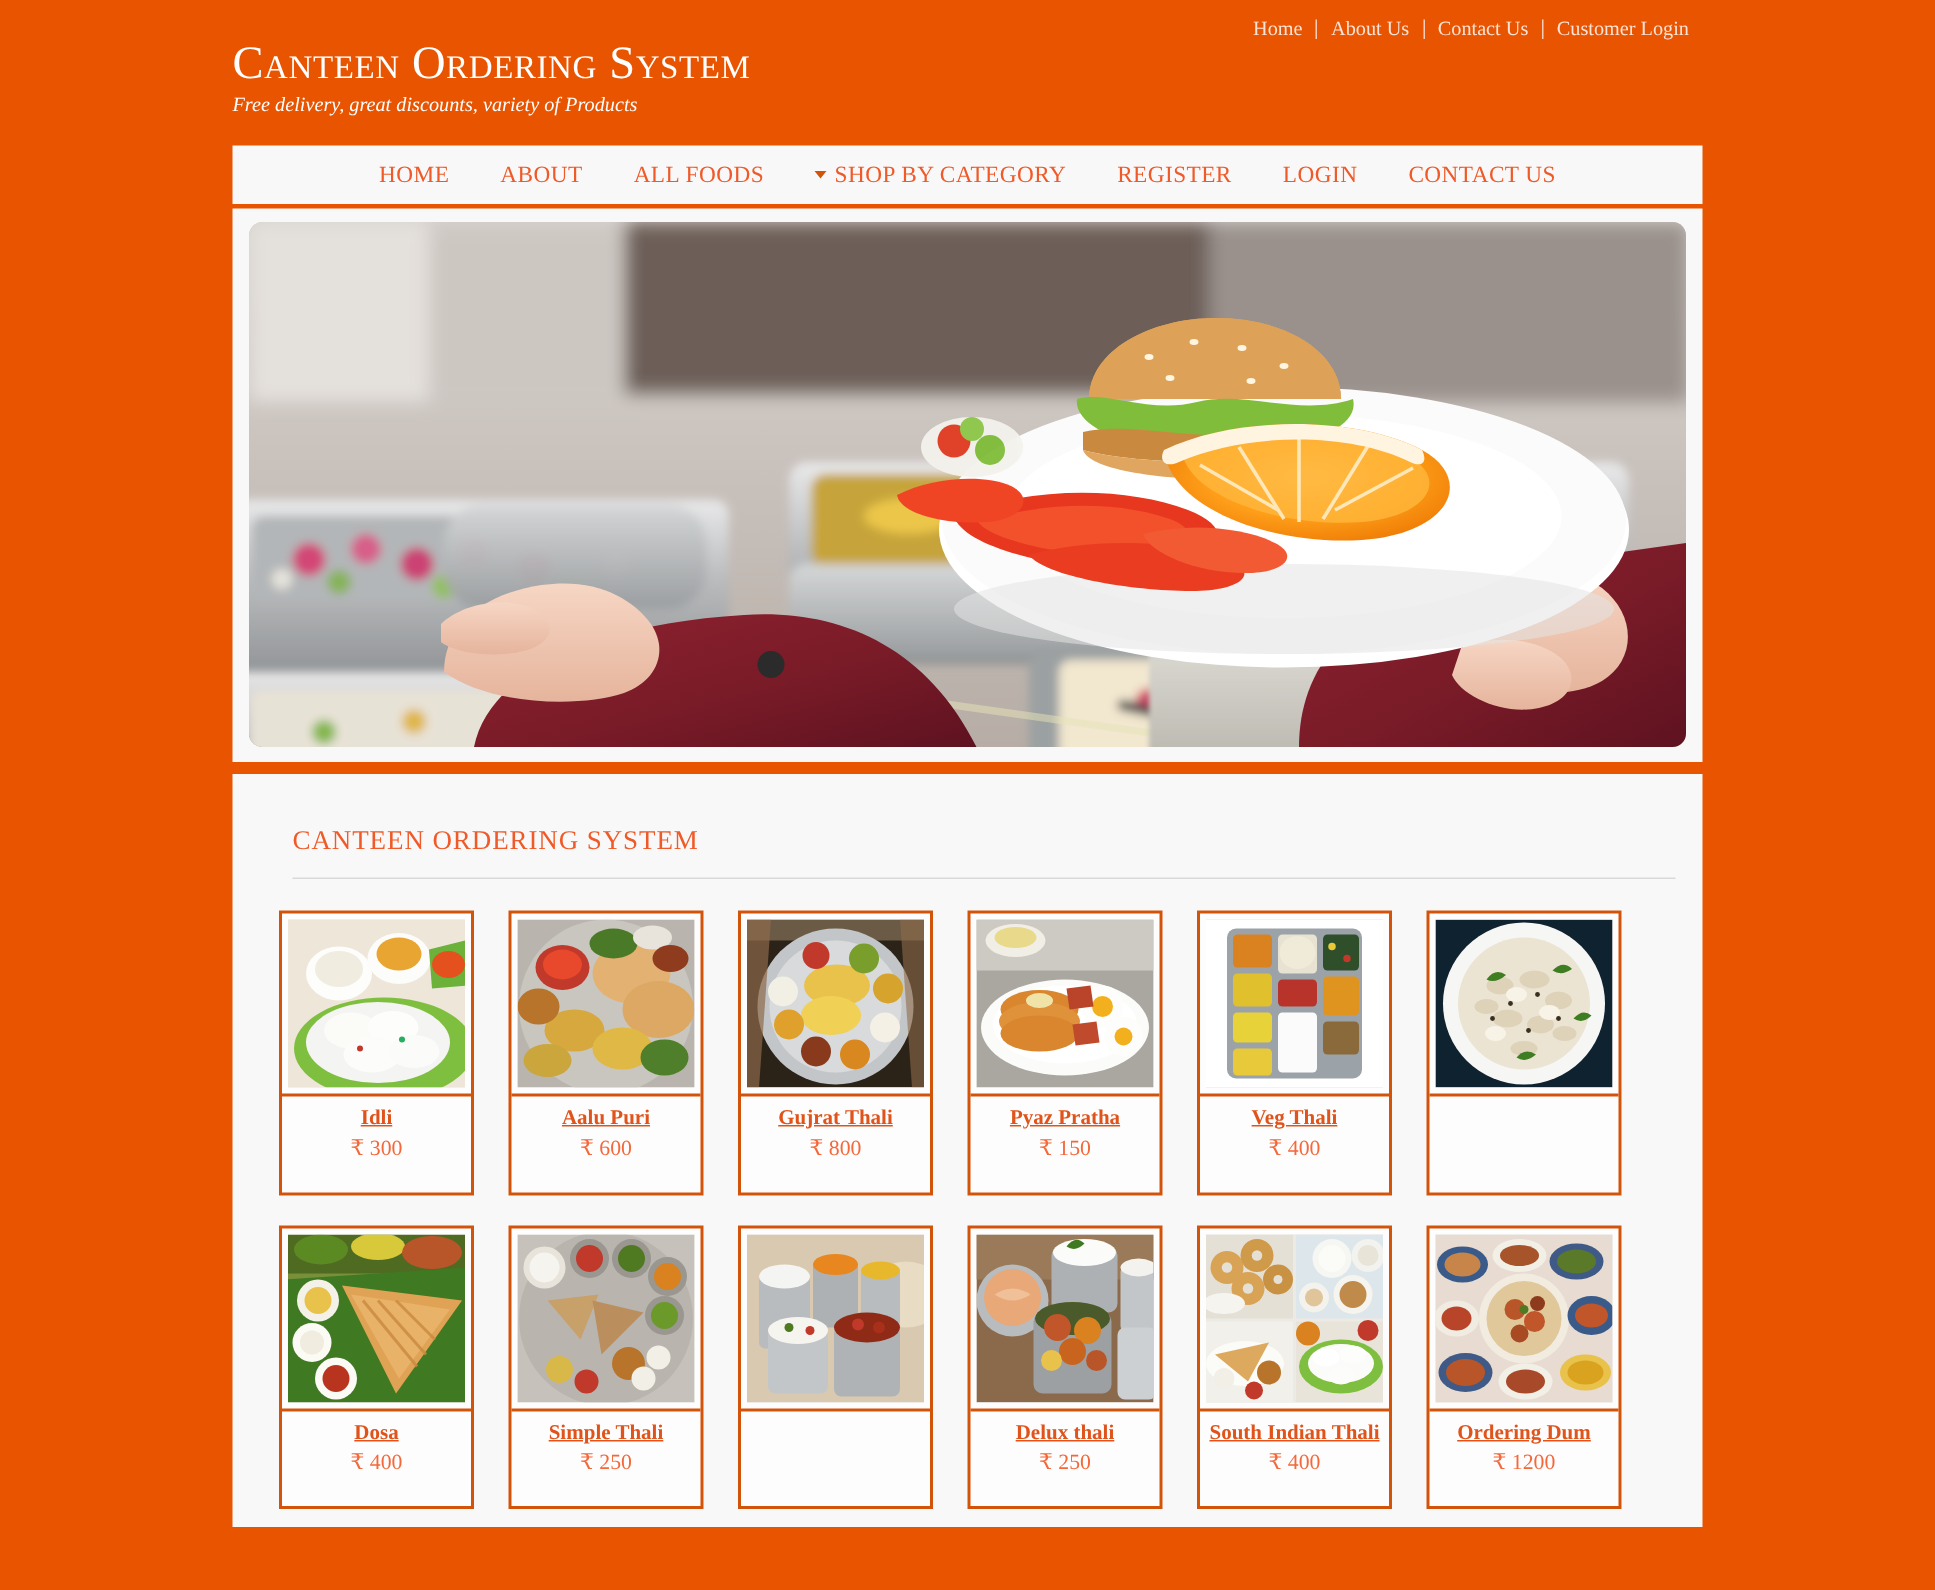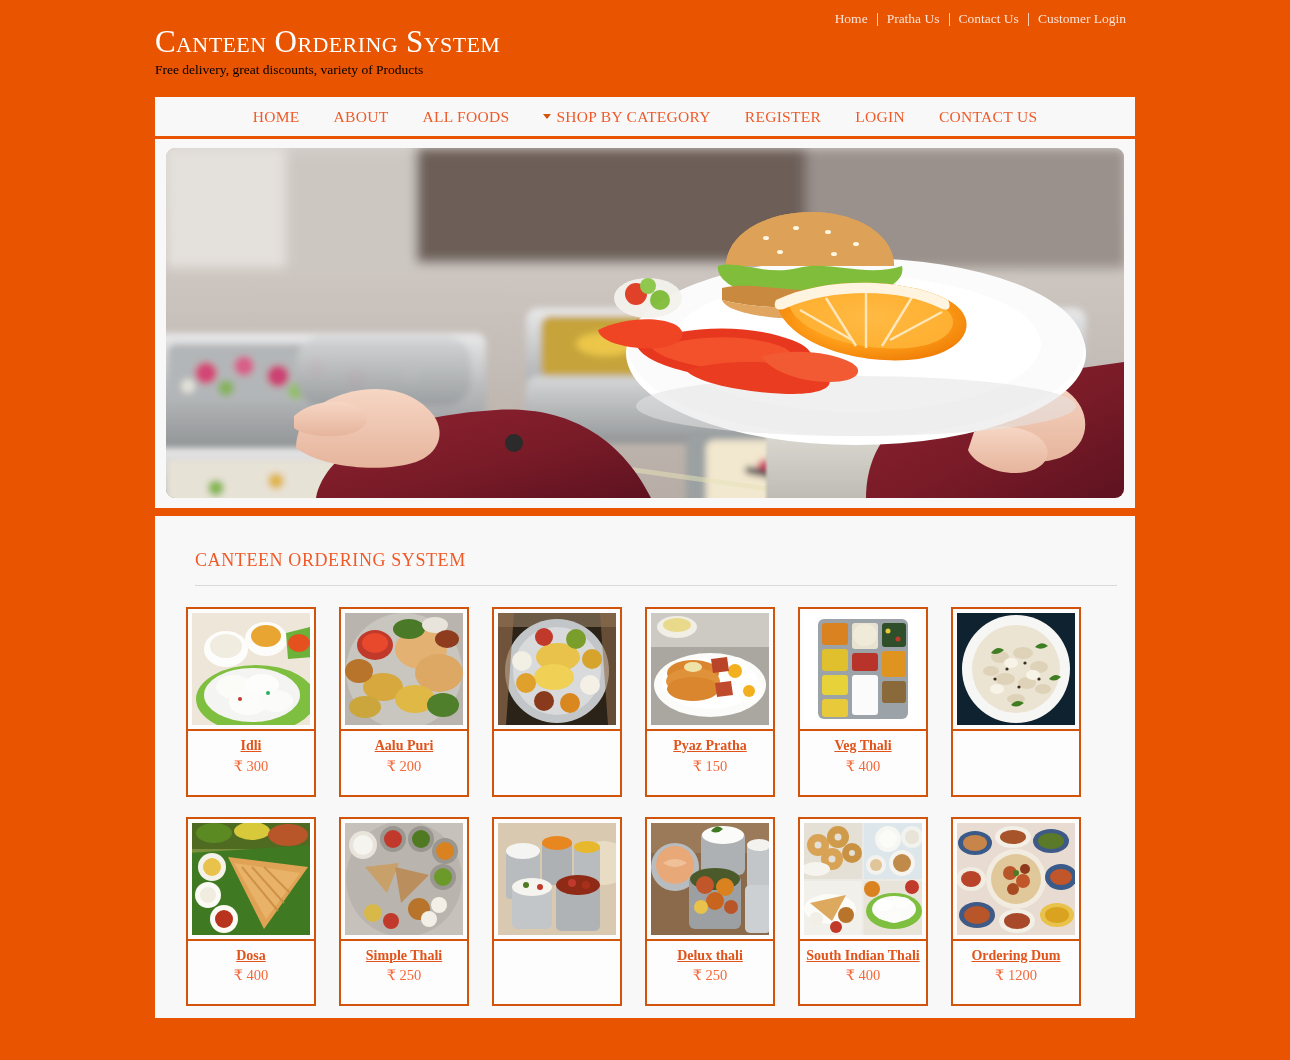--- a/index.html
+++ b/index.html
@@ -53,23 +53,24 @@
     color: #ffffff;
     font-variant: small-caps;
     letter-spacing: 0.4px;
     line-height: 1.05;
     white-space: nowrap;
     font-weight: normal;
     margin: 0;
   }
   .brand-tagline {
     font-size: 13.5px;
-    color: #000000;
+    color: #ffffff;
     margin-top: 3px;
     white-space: nowrap;
+    font-style: italic;
   }
 
   
   .navwrap {
     position: absolute;
     top: 97px;
     left: 155px;
     width: 980px;
     height: 39px;
     background: #f8f8f8;
@@ -196,21 +197,21 @@
 </style>
 </head>
 <body>
 
 <div class="page">
 
   <div class="topbar">
     <div class="toplinks">
       <a href="#" class="topl">Home</a>
       <span class="sep"></span>
-      <a href="#" class="topl">Pratha Us</a>
+      <a href="#" class="topl">About Us</a>
       <span class="sep"></span>
       <a href="#" class="topl">Contact Us</a>
       <span class="sep"></span>
       <a href="#" class="topl">Customer Login</a>
     </div>
 
     <div class="brand">
       <h1 class="brand-title">Canteen Ordering System</h1>
       <div class="brand-tagline">Free delivery, great discounts, variety of Products</div>
     </div>
@@ -489,21 +490,21 @@
             <ellipse cx="72" cy="86" rx="20" ry="14" fill="#e0b845"></ellipse>
             <ellipse cx="100" cy="92" rx="16" ry="12" fill="#4f7f2a"></ellipse>
             <ellipse cx="16" cy="58" rx="14" ry="12" fill="#b8742a"></ellipse>
             <ellipse cx="22" cy="94" rx="16" ry="11" fill="#caa63c"></ellipse>
             <ellipse cx="104" cy="26" rx="12" ry="9" fill="#8e3b1e"></ellipse>
           </svg>
         </div>
         <div class="card-sep"></div>
         <div class="card-body">
           <span class="card-name">Aalu Puri</span>
-          <span class="card-price">₹ 200</span>
+          <span class="card-price">₹ 600</span>
         </div>
       </a>
 
       <a href="#" class="card">
         <div class="card-thumb">
           <svg viewBox="0 0 122 112" preserveAspectRatio="xMidYMid slice">
             <rect width="122" height="112" fill="#2b2218"></rect>
             <rect x="0" y="0" width="122" height="14" fill="#6b5a46"></rect>
             <circle cx="61" cy="58" r="52" fill="#c3c6c8"></circle>
             <circle cx="61" cy="58" r="44" fill="#d8dadb"></circle>
@@ -515,20 +516,24 @@
             <circle cx="74" cy="90" r="10" fill="#d9871f"></circle>
             <circle cx="94" cy="72" r="10" fill="#f4f0e6"></circle>
             <circle cx="96" cy="46" r="10" fill="#d6a32c"></circle>
             <circle cx="80" cy="26" r="10" fill="#7a9e2c"></circle>
             <circle cx="48" cy="24" r="9" fill="#c0392b"></circle>
             <path d="M0 0 L18 0 L10 112 L0 112 Z" fill="#8d6a4a" opacity=".7"></path>
             <path d="M104 0 L122 0 L122 112 L112 112 Z" fill="#8d6a4a" opacity=".6"></path>
           </svg>
         </div>
         <div class="card-sep"></div>
+        <div class="card-body">
+          <span class="card-name">Gujrat Thali</span>
+          <span class="card-price">₹ 800</span>
+        </div>
       </a>
 
       <a href="#" class="card">
         <div class="card-thumb">
           <svg viewBox="0 0 122 112" preserveAspectRatio="xMidYMid slice">
             <rect width="122" height="112" fill="#aaa6a0"></rect>
             <rect x="0" y="0" width="122" height="34" fill="#cdc9c3"></rect>
             <ellipse cx="28" cy="14" rx="20" ry="11" fill="#f1eee6"></ellipse>
             <ellipse cx="28" cy="12" rx="14" ry="7" fill="#e9d98a"></ellipse>
             <ellipse cx="61" cy="72" rx="56" ry="32" fill="#fbfbf9"></ellipse>

